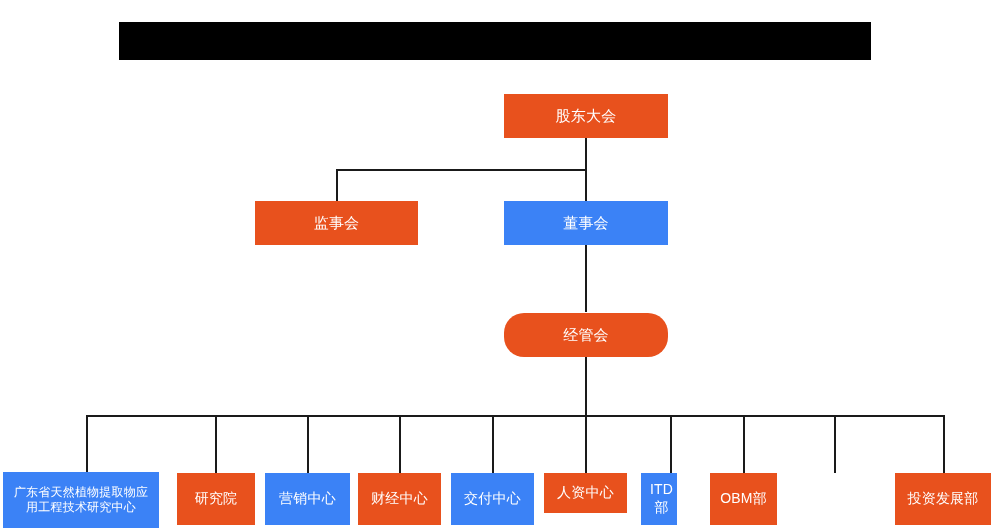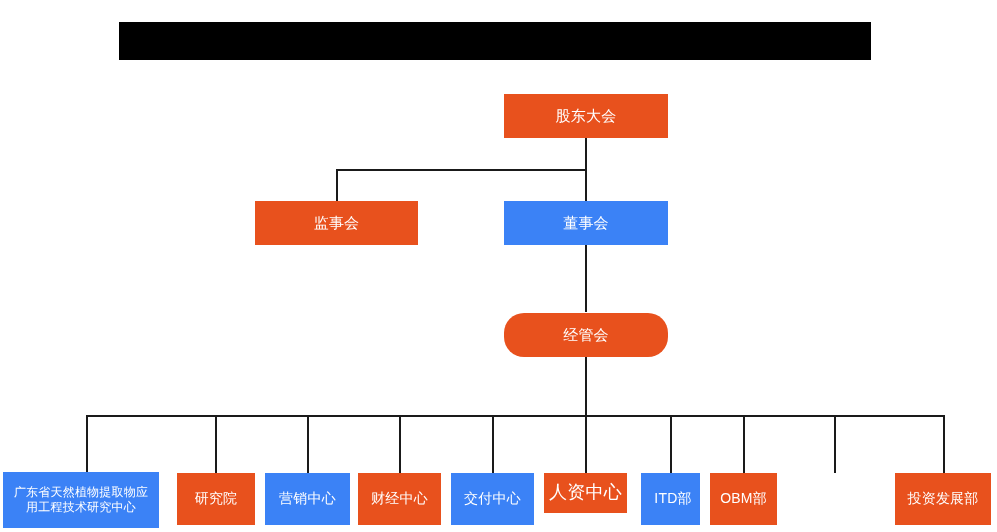--- a/index.html
+++ b/index.html
@@ -114,25 +114,25 @@
   </div>
 
   <div class="node dark" style="left:358px; top:473px; width:83px; height:52px; font-size:14px;">
     <span class="label">财经中心</span>
   </div>
 
   <div class="node light" style="left:451px; top:473px; width:83px; height:52px; font-size:14px;">
     <span class="label">交付中心</span>
   </div>
 
-  <div class="node dark" style="left:544px; top:473px; width:83px; height:40px; font-size:18px;">
+  <div class="node dark" style="left:544px; top:473px; width:83px; height:40px; font-size:14px;">
     <span class="label">人资中心</span>
   </div>
 
-  <div class="node light" style="left:641px; top:473px; width:59px; height:52px; font-size:14px;padding-left:8px;">
+  <div class="node light" style="left:641px; top:473px; width:36px; height:52px; font-size:14px;padding-left:8px;">
     <span class="label">ITD部</span>
   </div>
 
   <div class="node dark" style="left:710px; top:473px; width:67px; height:52px; font-size:14px;">
     <span class="label">OBM部</span>
   </div>
 
 
   <div class="node dark" style="left:895px; top:473px; width:96px; height:52px; font-size:14px;">
     <span class="label">投资发展部</span>

